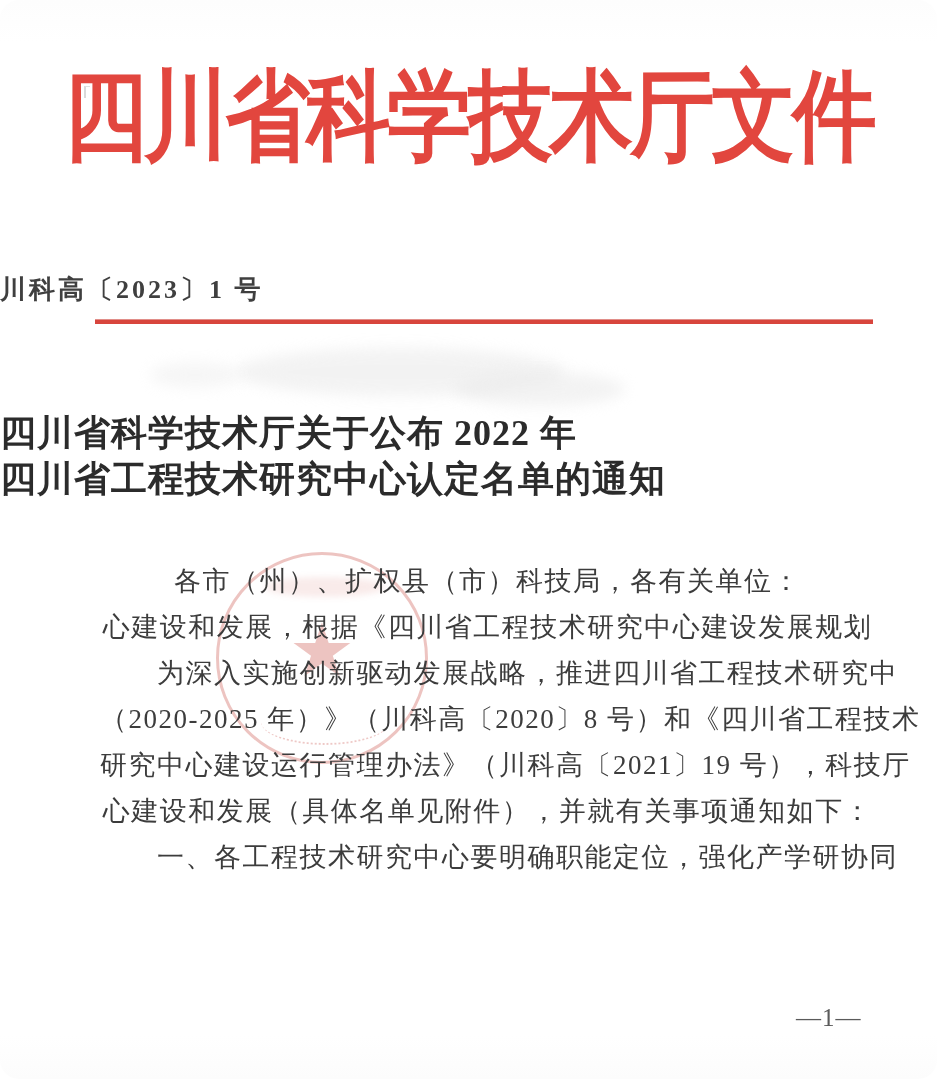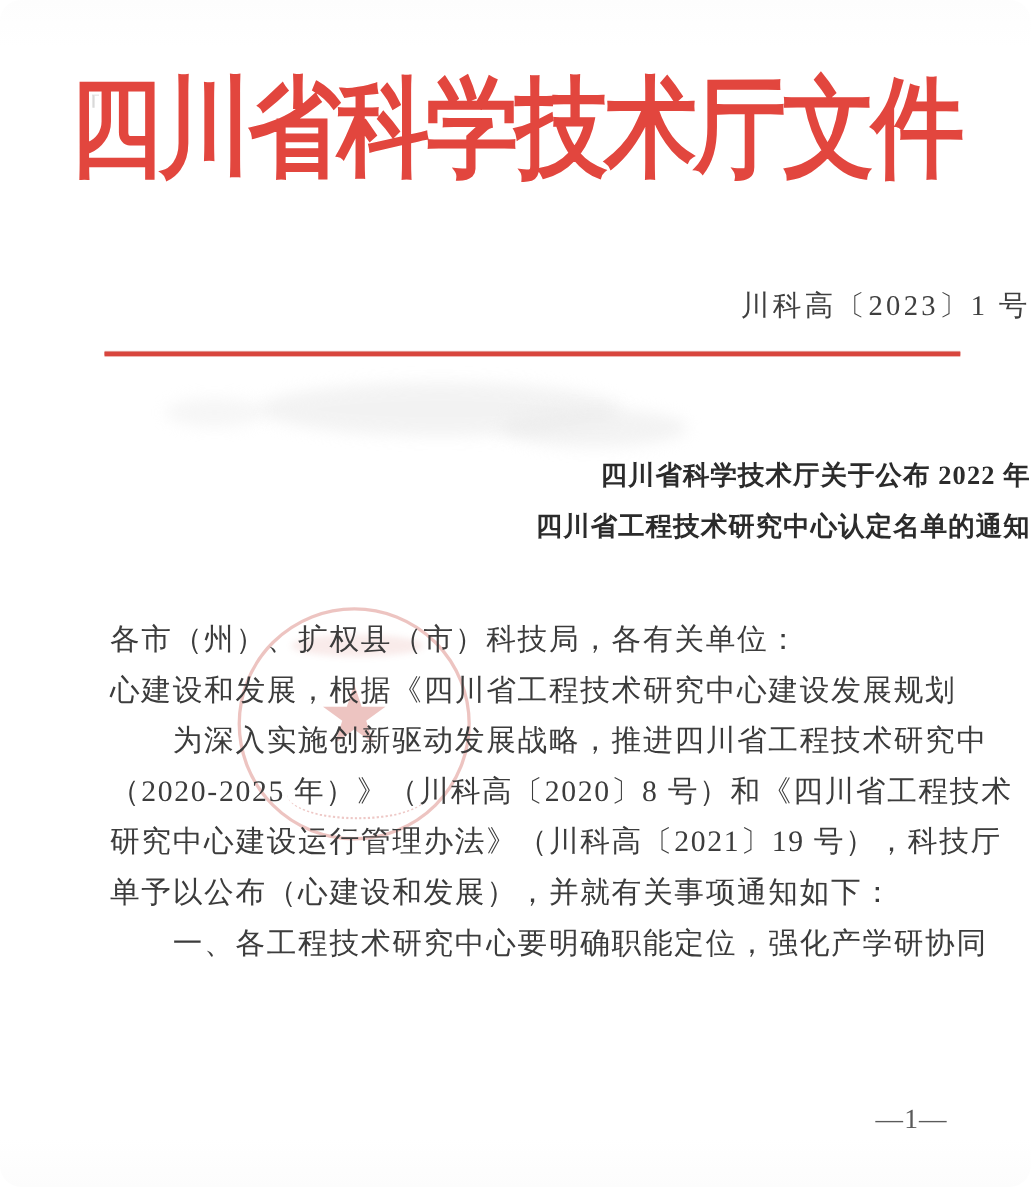--- a/index.html
+++ b/index.html
@@ -40,43 +40,44 @@
     font-size:84px;
     font-weight:bold;
     letter-spacing:-3px;
     color:var(--header-red);
     transform:scaleY(1.18);
     transform-origin:top center;
     white-space:nowrap;
   }
   .doc-number{
     position:absolute;
-    top:260px;left:0;right:0;
-    text-align:right;
+    top:272px;left:0;right:0;
+    text-align:left;
     font-size:26px;
     letter-spacing:3px;
     color:#3f3f3f;
+    font-weight:bold;
   }
   .red-line{
     position:absolute;
     top:320px;left:95px;
     width:778px;height:4px;
     background:var(--divider-red);
     box-shadow:0 -1px 0 rgba(200,50,40,.55);
   }
   
   .smudge{position:absolute;background:#e9e9e9;filter:blur(7px);border-radius:50%;opacity:.55;}
   .smudge.s1{left:235px;top:348px;width:330px;height:48px;}
   .smudge.s2{left:455px;top:372px;width:170px;height:34px;}
   .smudge.s3{left:150px;top:362px;width:90px;height:26px;opacity:.4;}
   .title{
     position:absolute;
     top:410px;left:0;right:0;
-    text-align:right;
-    font-size:24px;
+    text-align:left;
+    font-size:36px;
     font-weight:bold;
     line-height:46px;
     letter-spacing:1px;
     color:var(--title-ink);
     font-family:Liberation Serif, serif;
   }
   
   .seal{
     position:absolute;
     left:216px;top:552px;
@@ -115,20 +116,21 @@
     top:558px;left:100px;
     width:775px;
     z-index:1;
   }
   .body-line{
     font-size:27px;
     line-height:46px;
     letter-spacing:1.5px;
     color:var(--ink);
     white-space:nowrap;
+    text-align:center;
   }
   .page-number{
     position:absolute;
     top:1004px;left:796px;
     font-size:25px;
     letter-spacing:1px;
     color:#5a5a5a;
   }
 </style>
 </head>
@@ -158,19 +160,19 @@
     <span class="star">★</span>
     <span class="dots"></span>
   </div>
 
   <div class="doc-body" id="body-lines">
       <div class="body-line">各市（州）、扩权县（市）科技局，各有关单位：</div>
       <div class="body-line">心建设和发展，根据《四川省工程技术研究中心建设发展规划</div>
       <div class="body-line">　　为深入实施创新驱动发展战略，推进四川省工程技术研究中</div>
       <div class="body-line">（2020-2025 年）》（川科高〔2020〕8 号）和《四川省工程技术</div>
       <div class="body-line">研究中心建设运行管理办法》（川科高〔2021〕19 号），科技厅</div>
-      <div class="body-line">单予以公布（心建设和发展），并就有关事项通知如下：</div>
+      <div class="body-line">心建设和发展（具体名单见附件），并就有关事项通知如下：</div>
       <div class="body-line">　　一、各工程技术研究中心要明确职能定位，强化产学研协同</div>
     </div>
 
   <div class="page-number">—1—</div>
 
 </div>
 
 </body></html>

